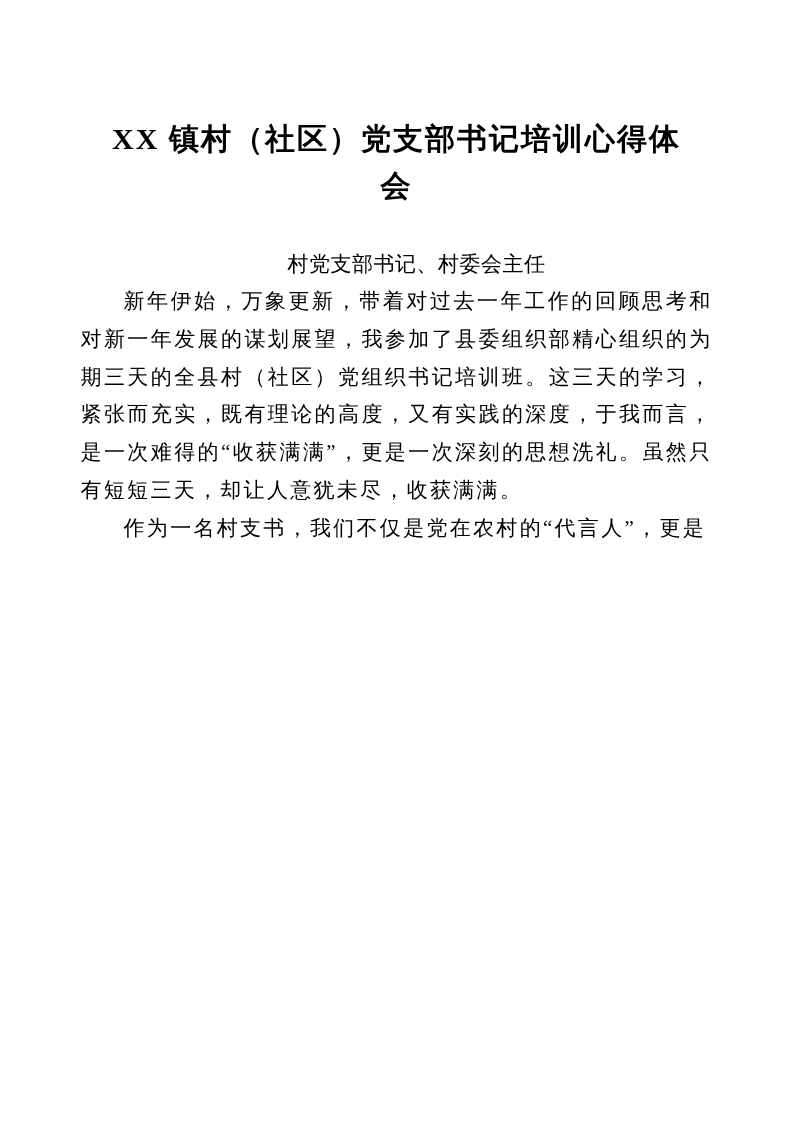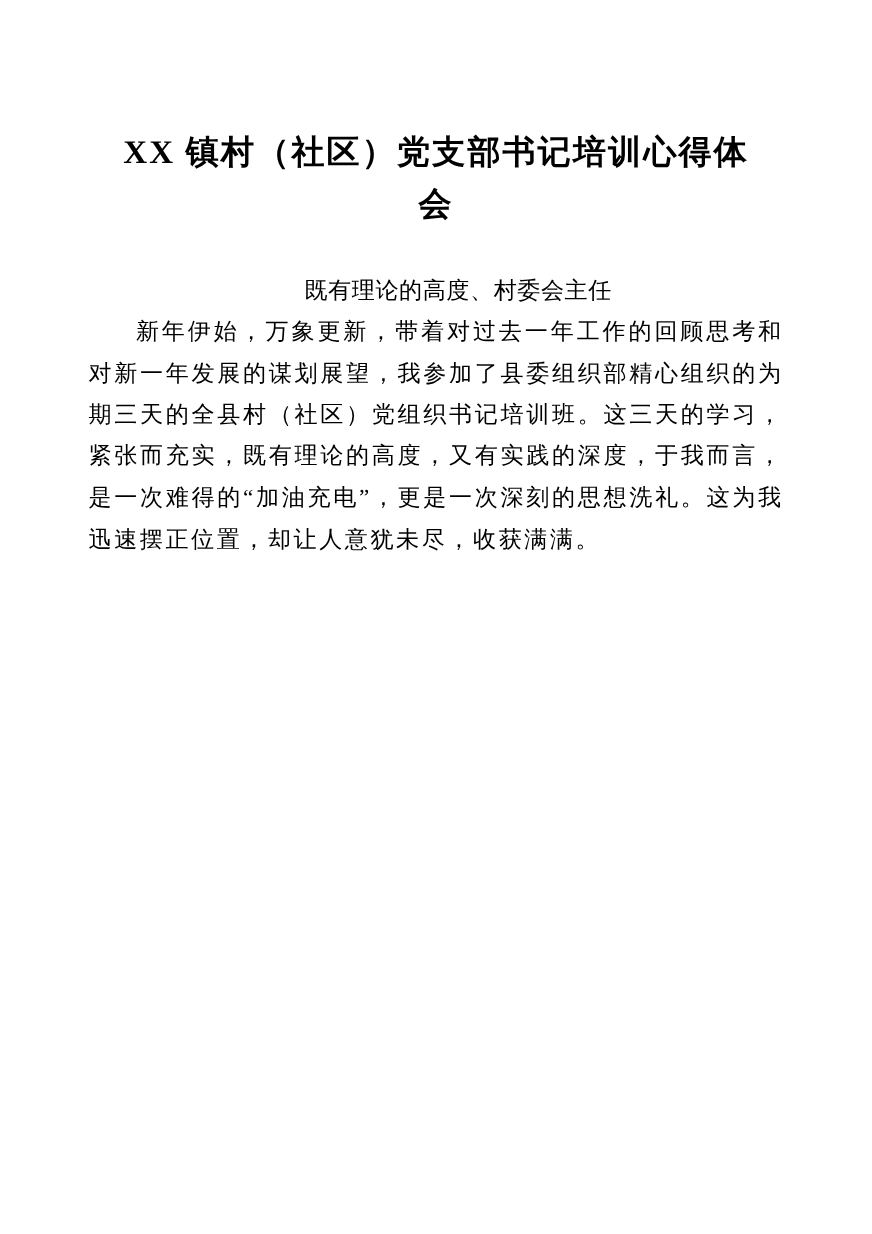--- a/index.html
+++ b/index.html
@@ -52,19 +52,20 @@
 </head>
 <body>
 
 <div class="page">
 
   <h1 class="doc-title">
     <span class="title-line">XX 镇村（社区）党支部书记培训心得体</span>
     <span class="title-line">会</span>
   </h1>
 
-  <div class="byline">既有理论的高度、村委会主任</div>
+  <div class="byline">村党支部书记、村委会主任</div>
 
   <div class="content">
-    <p>新年伊始，万象更新，带着对过去一年工作的回顾思考和对新一年发展的谋划展望，我参加了县委组织部精心组织的为期三天的全县村（社区）党组织书记培训班。这三天的学习，紧张而充实，既有理论的高度，又有实践的深度，于我而言，是一次难得的“加油充电”，更是一次深刻的思想洗礼。这为我迅速摆正位置，却让人意犹未尽，收获满满。</p>
+    <p>新年伊始，万象更新，带着对过去一年工作的回顾思考和对新一年发展的谋划展望，我参加了县委组织部精心组织的为期三天的全县村（社区）党组织书记培训班。这三天的学习，紧张而充实，既有理论的高度，又有实践的深度，于我而言，是一次难得的“收获满满”，更是一次深刻的思想洗礼。虽然只有短短三天，却让人意犹未尽，收获满满。</p>
+    <p>作为一名村支书，我们不仅是党在农村的“代言人”，更是</p>
   </div>
 
 </div>
 
 </body></html>

